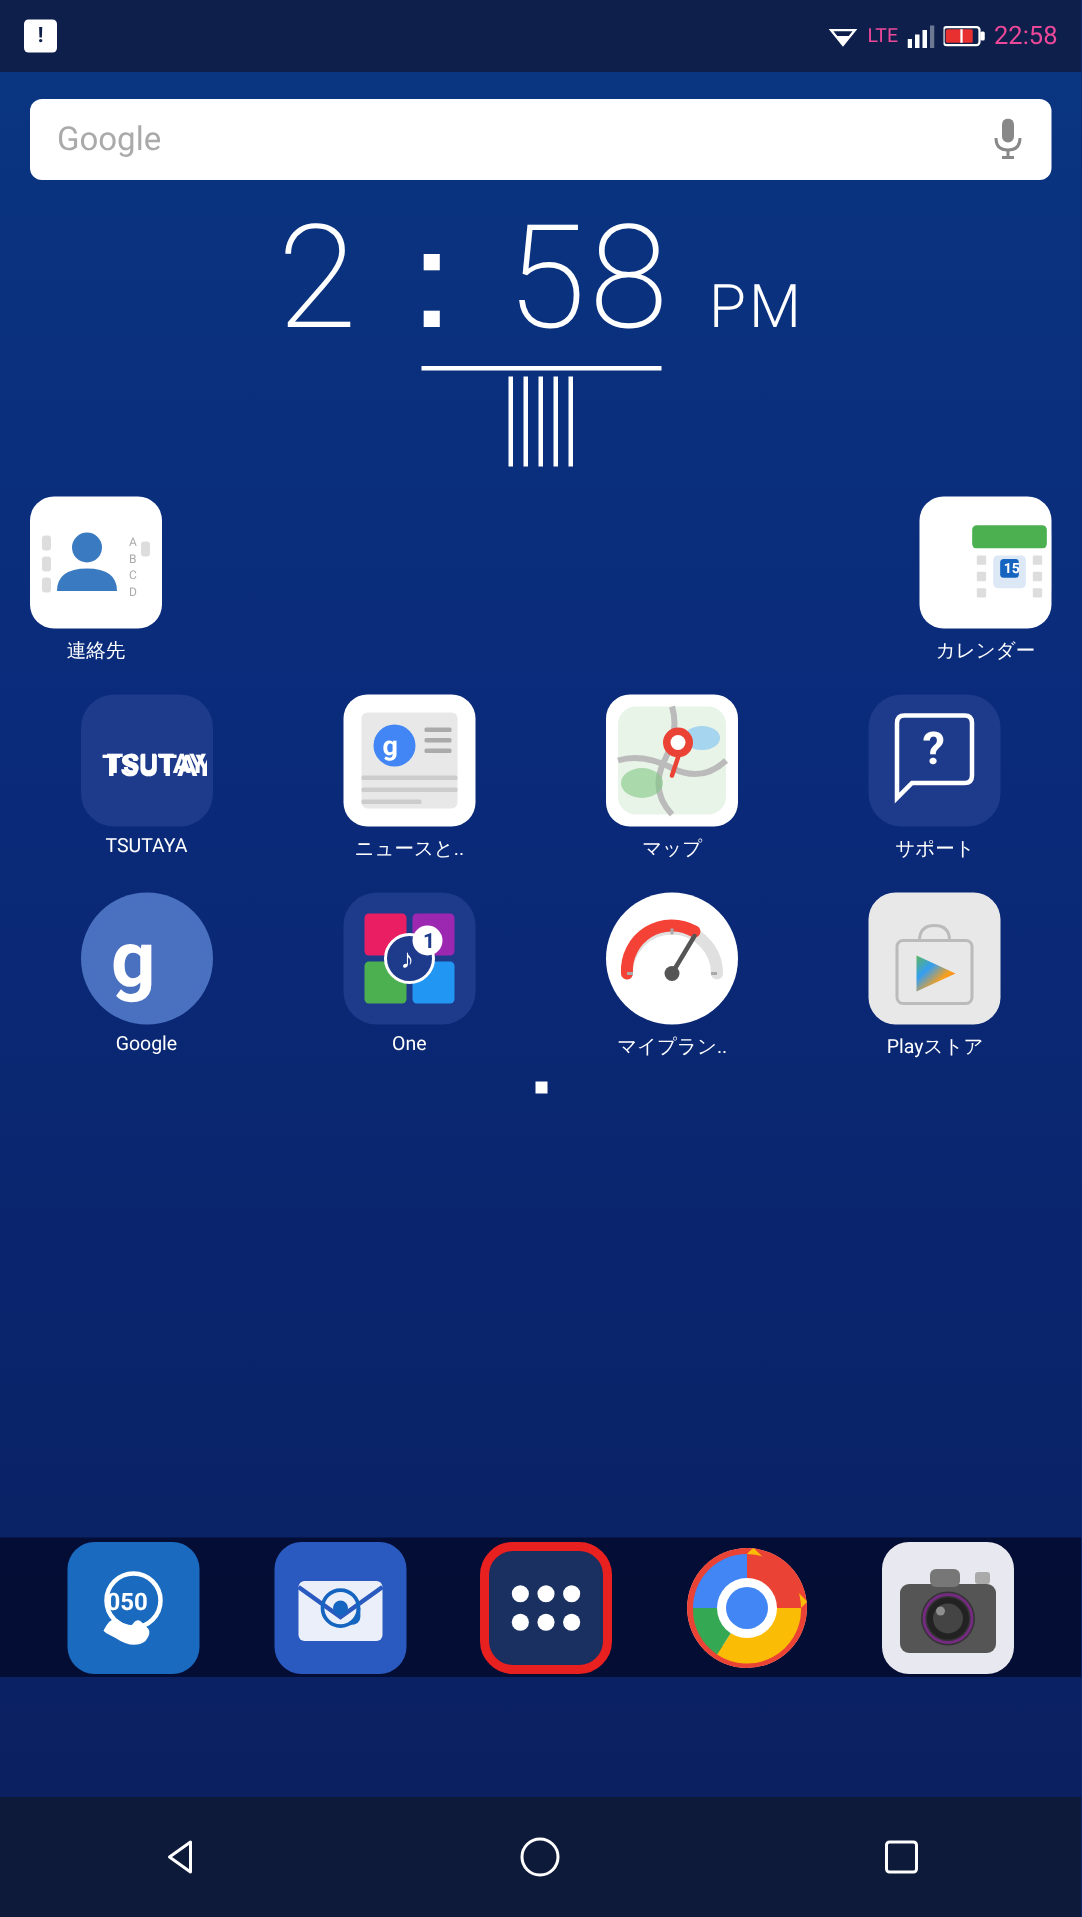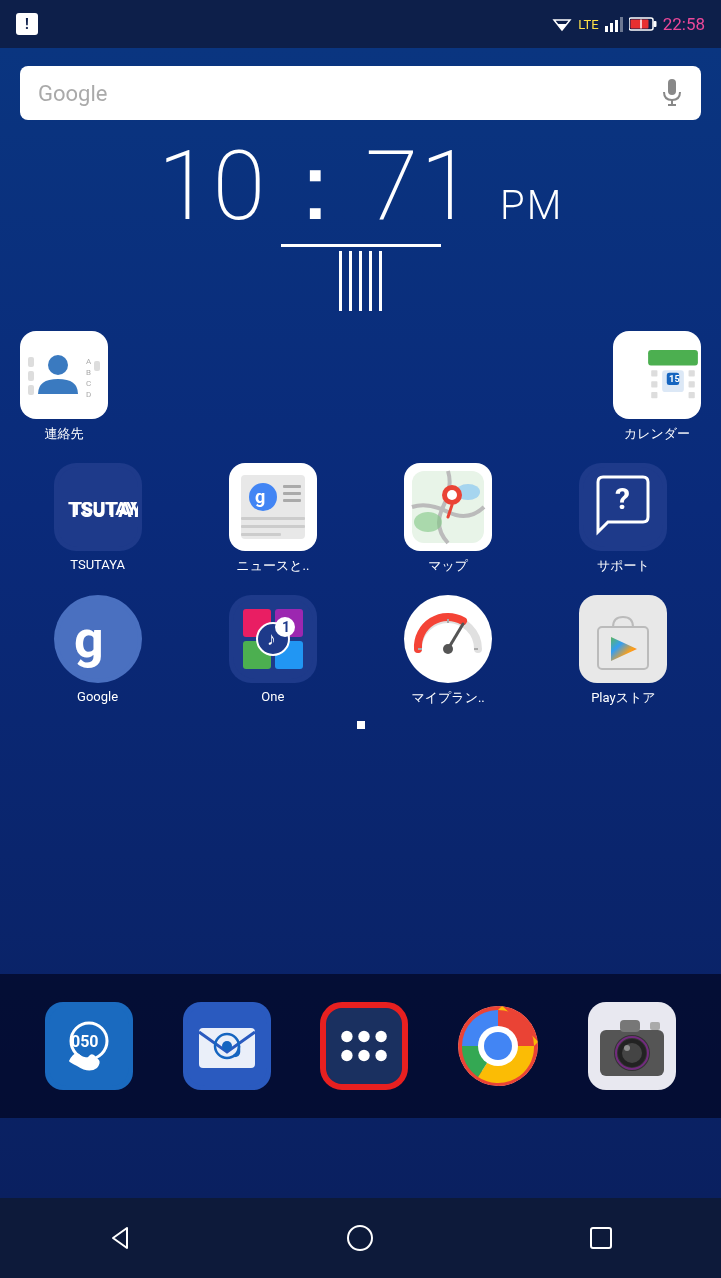--- a/index.html
+++ b/index.html
@@ -157,21 +157,21 @@
     
     .icon-calendar {
       background: white;
       border-radius: 16px;
       padding-left: 32px;
     }
 
     
     #dock {
       width: 100%;
-      height: 144px;
+      height: 93px;
       background: rgba(0,0,20,0.6);
       display: flex;
       align-items: center;
       justify-content: space-around;
       padding: 0 20px;
       position: absolute;
       bottom: 80px;
     }
     .dock-item {
       display: flex;
@@ -223,21 +223,21 @@
 <div id="status-bar">
   <div class="status-left">
     <div class="notification-icon">!</div>
   </div>
   <div class="status-right">
 
     <svg width="20" height="16" viewBox="0 0 20 16">
       <polygon points="10,14 2,4 18,4" fill="none" stroke="white" stroke-width="1.5"></polygon>
       <polygon points="10,14 5,8 15,8" fill="white"></polygon>
     </svg>
-    <span style="font-size:13px; color:#fde047;">LTE</span>
+    <span style="font-size:13px; color:#ec4899;">LTE</span>
     <svg width="18" height="16" viewBox="0 0 18 16">
       <rect x="0" y="10" width="3" height="6" fill="white"></rect>
       <rect x="5" y="7" width="3" height="9" fill="white"></rect>
       <rect x="10" y="4" width="3" height="12" fill="white"></rect>
       <rect x="15" y="1" width="3" height="15" fill="white" opacity="0.4"></rect>
     </svg>
     <svg width="28" height="16" viewBox="0 0 28 16">
       <rect x="0" y="2" width="24" height="12" rx="2" fill="none" stroke="white" stroke-width="1.5"></rect>
       <rect x="24.5" y="5" width="3" height="6" rx="1" fill="white"></rect>
       <rect x="1.5" y="3.5" width="18" height="9" rx="1" fill="#e83030"></rect>
@@ -256,21 +256,21 @@
         <rect x="7" y="0" width="8" height="16" rx="4" fill="#888"></rect>
         <path d="M3,13 Q3,21 11,21 Q19,21 19,13" fill="none" stroke="#888" stroke-width="2"></path>
         <line x1="11" y1="21" x2="11" y2="26" stroke="#888" stroke-width="2"></line>
         <line x1="7" y1="26" x2="15" y2="26" stroke="#888" stroke-width="2"></line>
       </svg>
     </span>
   </div>
 
   <div id="clock">
     <div class="clock-time">
-      <span>10：71</span> <span class="clock-ampm">PM</span>
+      <span>2：58</span> <span class="clock-ampm">PM</span>
     </div>
   </div>
 
   <div id="tone-logo">
     <div class="tone-base"></div>
     <div class="tone-pillar">
       <div class="pillar-line"></div>
       <div class="pillar-line"></div>
       <div class="pillar-line"></div>
       <div class="pillar-line"></div>

